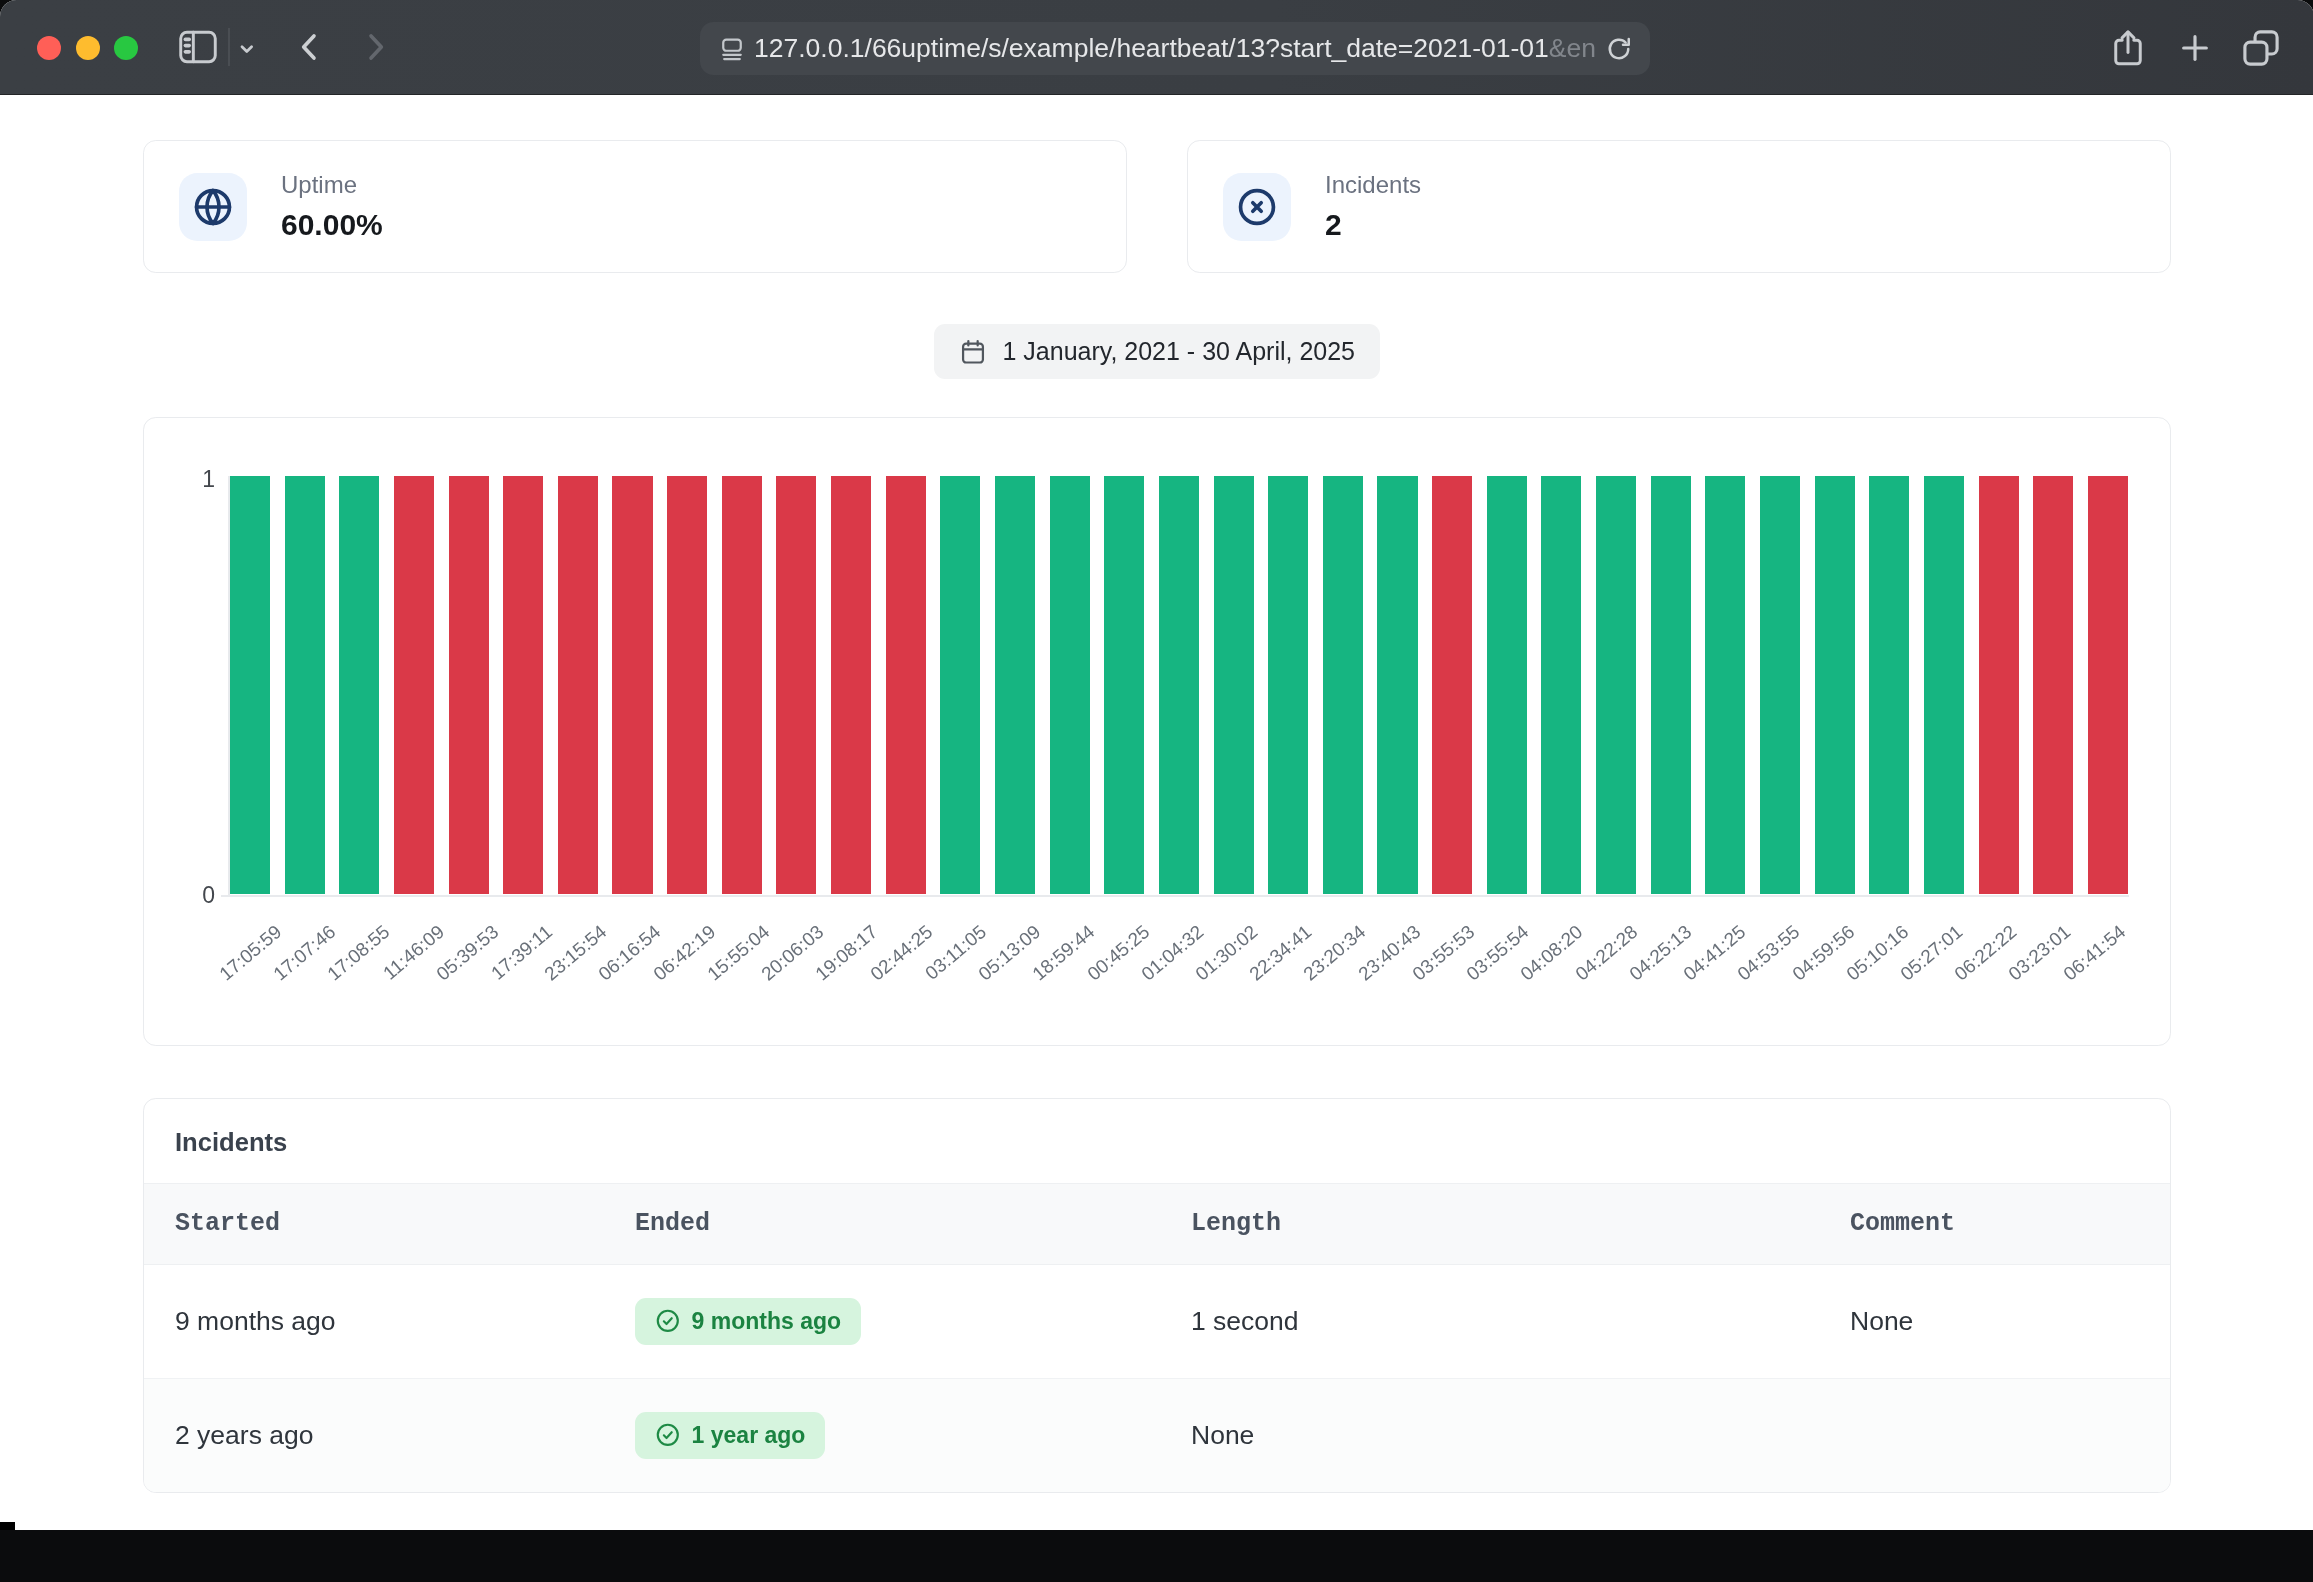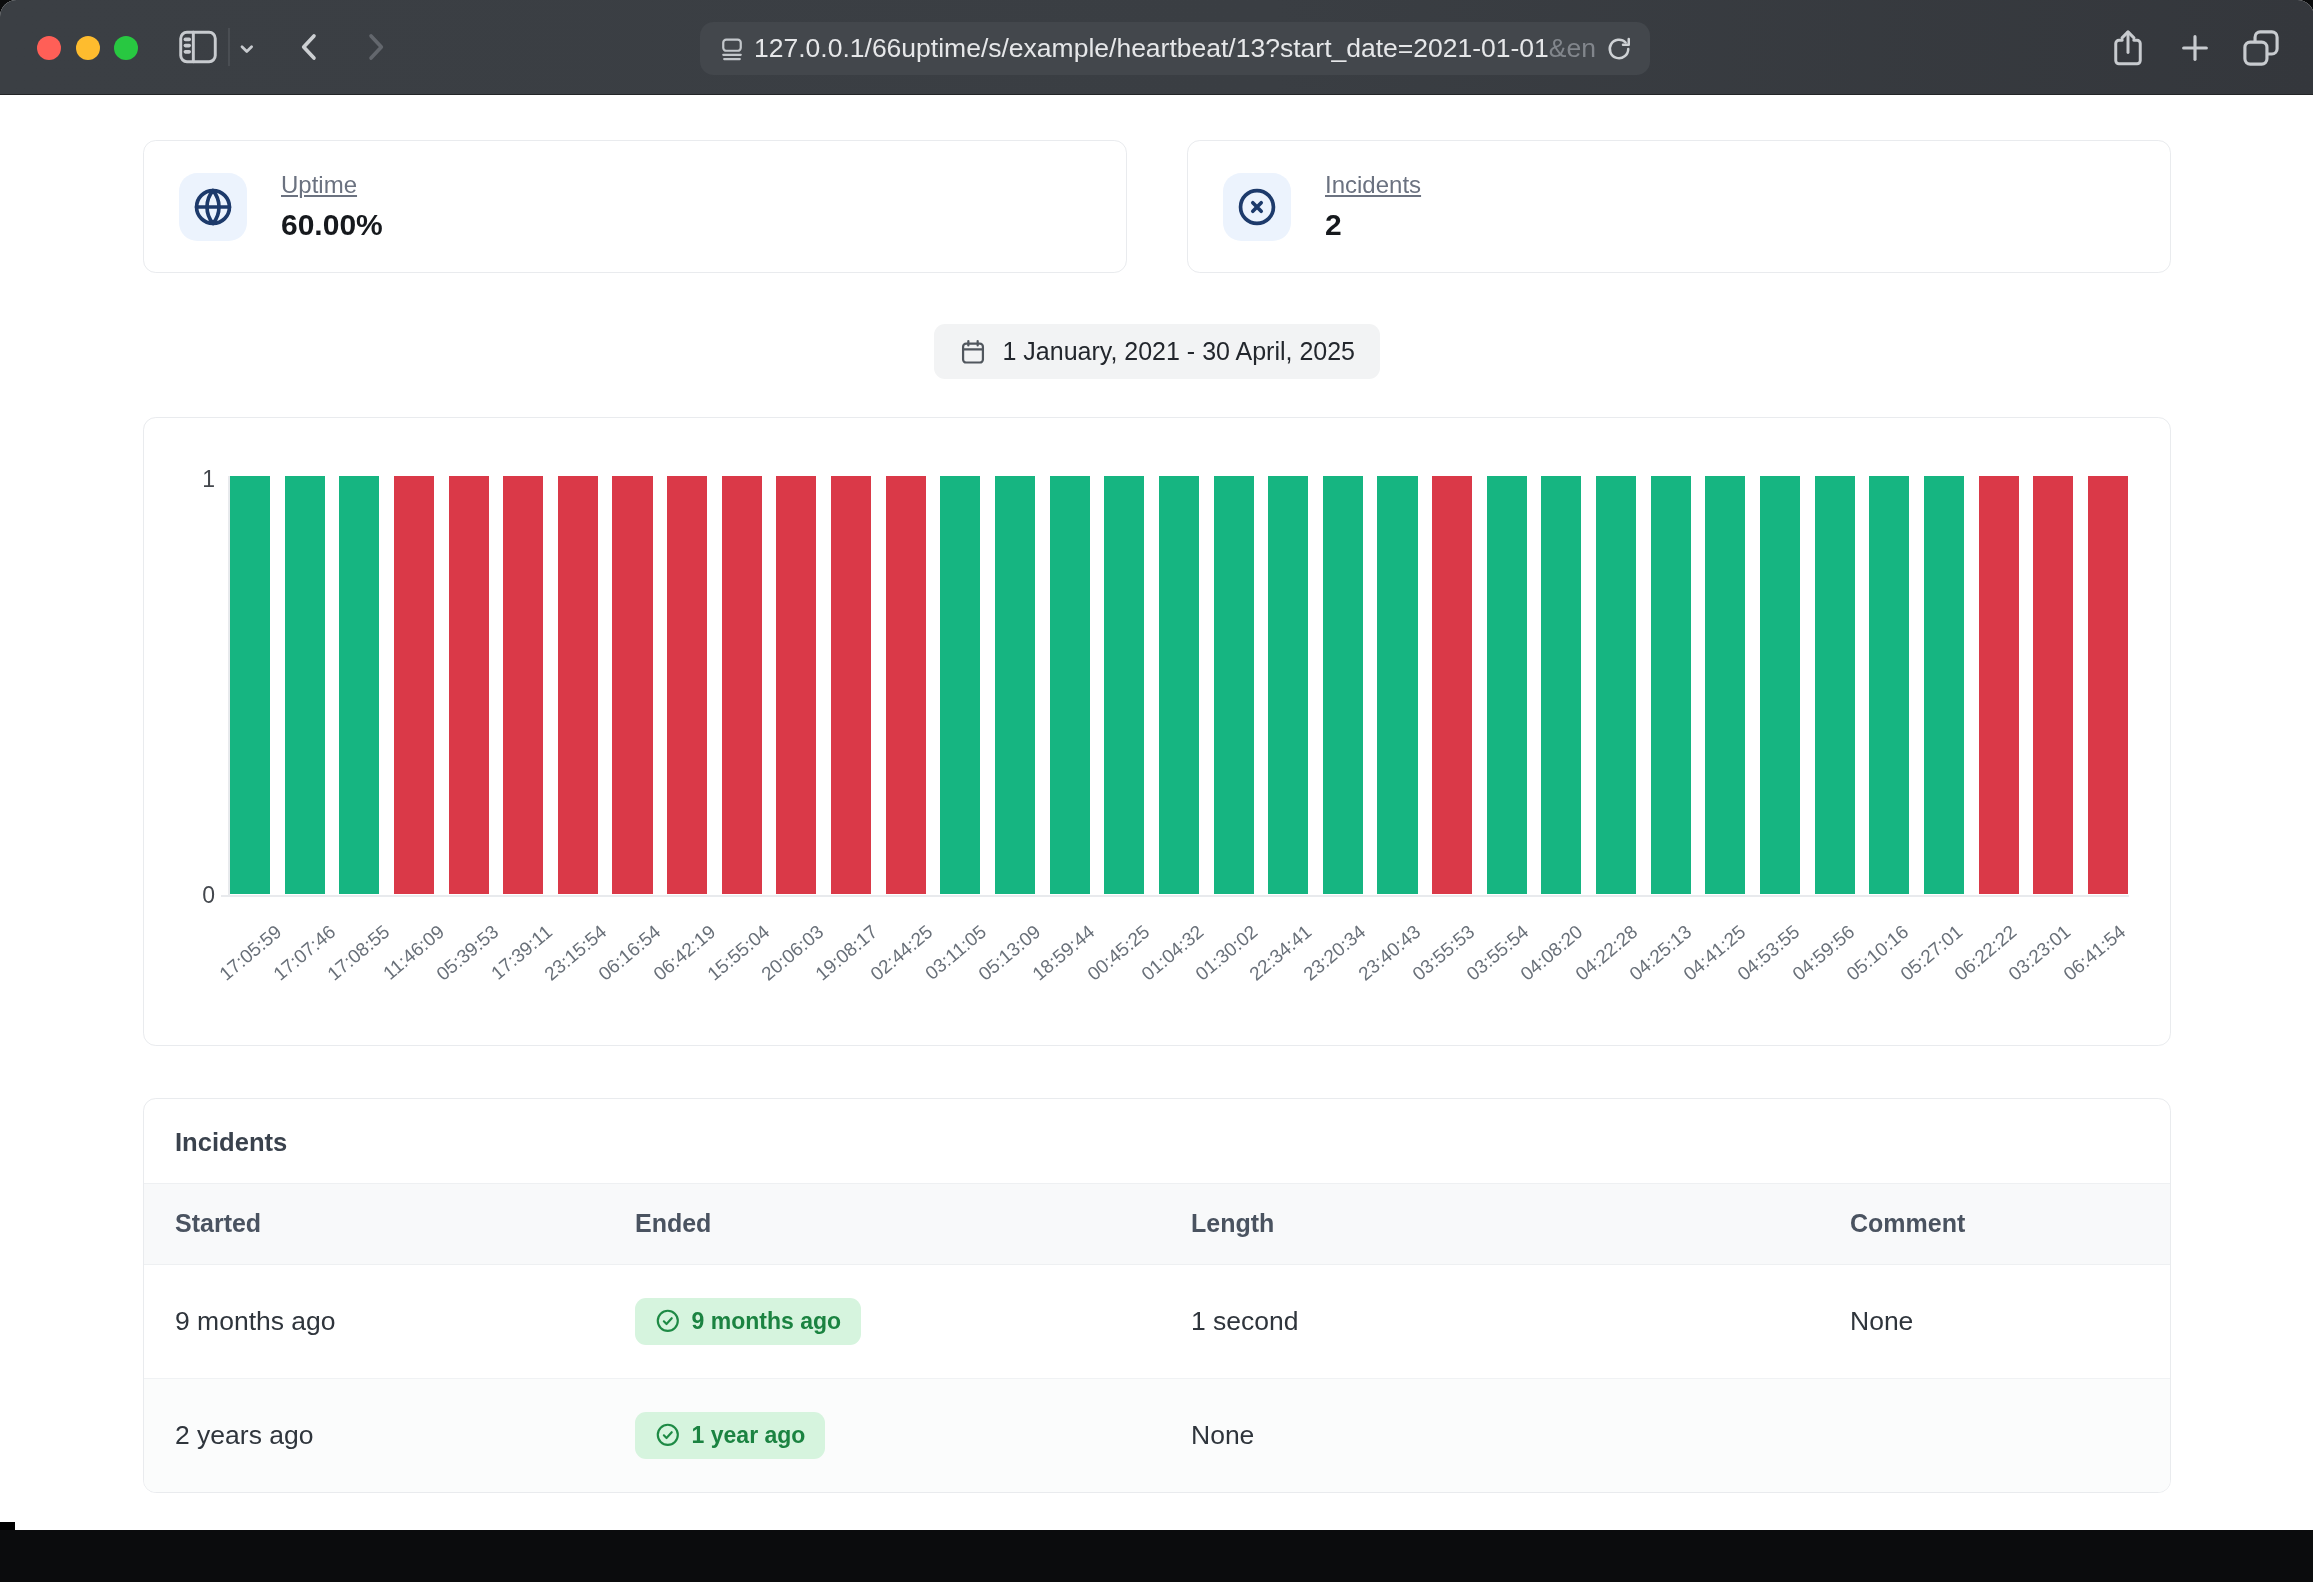--- a/index.html
+++ b/index.html
@@ -28,21 +28,21 @@
 
   
   .page{position:absolute;top:96px;left:0;right:0;bottom:0;background:#fff;}
   .content{position:absolute;left:143px;width:2028px;top:0;}
 
   .stats-row{display:flex;gap:60px;margin-top:44px;}
   .stat-card{flex:1;height:133px;border:1.8px solid #e9ebee;border-radius:12.8px;background:#fff;
     display:flex;align-items:center;padding-left:35px;gap:34px;box-sizing:border-box;}
   .icon-tile{width:68px;height:68px;border-radius:18.3px;background:#ecf3fd;flex:none;
     display:flex;align-items:center;justify-content:center;color:#1d3a6b;}
-  .stat-label{font-size:24px;color:#6b7280;margin-bottom:8.2px;text-decoration:underline;}
+  .stat-label{font-size:24px;color:#6b7280;margin-bottom:8.2px;}
   .stat-value{font-size:30px;font-weight:bold;color:#16191d;}
 
   .daterange-row{margin-top:51px;display:flex;justify-content:center;}
   .date-pill{height:55px;background:#f2f3f4;border-radius:11px;display:inline-flex;align-items:center;
     gap:15.5px;padding:0 25px;font-size:25px;font-weight:500;color:#23272d;border:none;}
 
   
   .chart-card{margin-top:38px;height:629px;border:1.8px solid #e9ebee;border-radius:12.8px;background:#fff;
     position:relative;box-sizing:border-box;}
   .ytick{position:absolute;left:0;width:71px;text-align:right;font-size:23px;color:#43474d;}
@@ -52,21 +52,21 @@
   .bar{flex:1;height:100%;}
   .xlabels{position:absolute;left:86px;right:42px;top:492px;height:130px;display:flex;}
   .xcell{flex:1;position:relative;}
   .xlabel{position:absolute;top:11px;right:calc(50% - 14.6px);transform:rotate(-40deg);
     transform-origin:top right;font-size:19px;color:#697079;white-space:nowrap;}
 
   
   .incidents-card{margin-top:52px;border:1.8px solid #e9ebee;border-radius:12.8px;background:#fff;overflow:hidden;}
   .card-title{padding:29px 31px 25.6px;font-size:25.6px;font-weight:bold;color:#3a424d;}
   .t-grid{display:grid;grid-template-columns:460px 556px 659px 1fr;}
-  .t-head{background:#f8f9fa;border-top:1.8px solid #eef0f2;border-bottom:1.8px solid #eef0f2;height:80px;}
+  .t-head{background:#f8f9fa;border-top:1.8px solid #eef0f2;border-bottom:1.8px solid #eef0f2;height:80px;font-family:Liberation Mono, monospace;}
   .th{display:flex;align-items:center;padding-left:31px;font-size:25px;font-weight:bold;color:#4a5360;}
   .t-row{height:113px;background:#fff;}
   .t-row + .t-row{border-top:1.8px solid #f0f2f4;background:#fbfcfc;}
   .td{display:flex;align-items:center;padding-left:31px;font-size:26.5px;color:#2f353c;}
   .badge{display:inline-flex;align-items:center;gap:11px;background:#d6f4de;border-radius:11px;
     padding:10px 20px;font-size:23px;font-weight:bold;color:#1b8341;}
 
   .artifact{position:absolute;left:0;bottom:0;width:14.6px;height:8.2px;background:#000;}
   svg{display:block;}
 </style>

